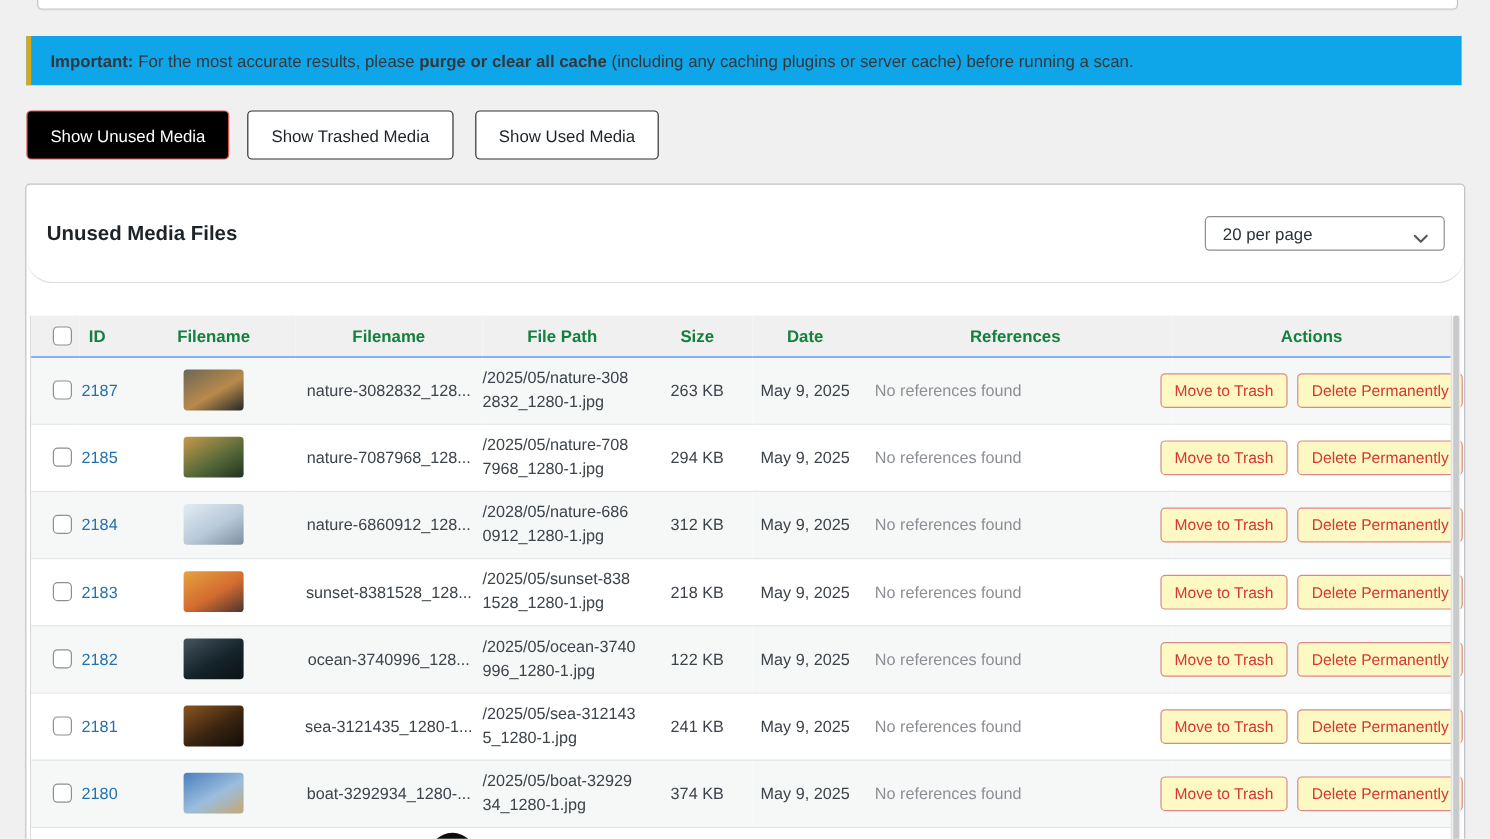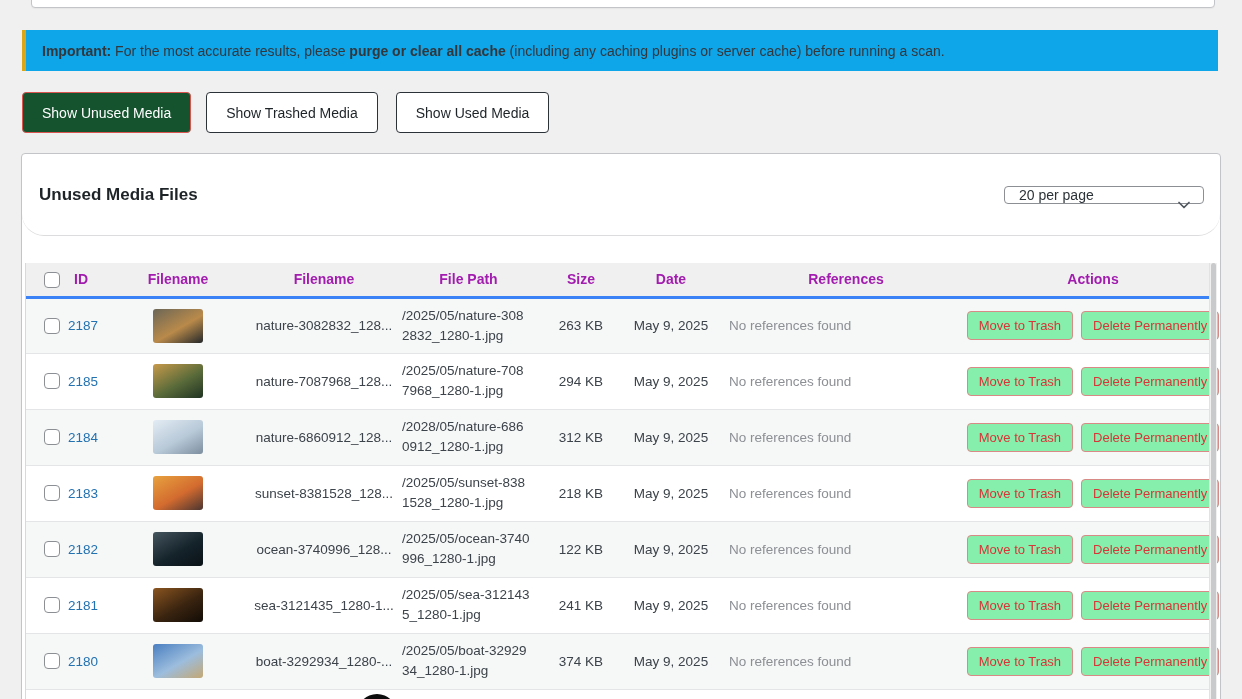--- a/index.html
+++ b/index.html
@@ -29,56 +29,56 @@
   .notice b { font-weight:bold; }
 
   
   .filters { position:absolute; left:22px; top:92px; display:flex; }
   .btn-filter {
     height:41px; padding:0 19px; font-size:14px; border-radius:4px;
     background:#fff; border:1px solid #2c3338; color:#1d2327; cursor:pointer;
     font-family:inherit;
   }
   .btn-filter.active {
-    background:#14532d; border-color:#d9534f; color:#fff;
+    background:#000000; border-color:#d9534f; color:#fff;
   }
   .btn-filter + .btn-filter { margin-left:15px; }
   .btn-filter:last-child { margin-left:18px; }
 
   
   .panel {
     position:absolute; left:21px; top:153px; width:1200px; height:560px;
     background:#fff; border:1px solid #c3c4c7; border-radius:4px;
     box-shadow:0 1px 1px rgba(0,0,0,.04);
   }
   .panel-header {
     height:82px; border-bottom:1px solid #dcdcde;
     display:flex; align-items:center; justify-content:space-between;
     padding:0 16px 0 17px;
     border-radius:22px;
   }
   .panel-title { font-size:17px; font-weight:bold; color:#1d2327; }
   .per-page {
-    position:relative; width:200px; height:18px; background:#fff;
+    position:relative; width:200px; height:29px; background:#fff;
     border:1px solid #8c8f94; border-radius:4px;
     display:flex; align-items:center; padding-left:14px;
     font-size:14px; color:#2c3338; cursor:pointer;
   }
   .per-page .chev { position:absolute; right:12px; top:11px; }
 
   
   .table-wrap {
     position:absolute; left:3px; right:3px; top:109px; bottom:0;
     display:flex; align-items:stretch;
   }
   .table-zone { flex:1; border-left:1px solid #d9d9da; }
   table { border-collapse:collapse; table-layout:fixed; width:1183px; font-size:13.5px; }
   thead th {
-    background:#f0f0f0; height:34px; font-weight:bold; color:#a21caf;
-    text-align:center; font-size:14px; border-bottom:3px solid #3b82f6;
+    background:#f0f0f0; height:34px; font-weight:bold; color:#15803d;
+    text-align:center; font-size:14px; border-bottom:1px solid #3b82f6;
   }
   th.col-id { text-align:left; padding-left:8px; }
   tbody td { height:56px; text-align:center; vertical-align:middle; color:#3c434a; }
   tbody tr { border-top:1px solid #e4e5e7; }
   tbody tr:first-child { border-top:none; }
   tbody tr:nth-child(odd)  { background:#f6f7f7; }
   tbody tr:nth-child(even) { background:#fff; }
   td.cell-id { text-align:left; padding-left:2px; }
   td.cell-id a { color:#2271b1; text-decoration:none; }
   td.cell-path { text-align:left; padding-right:4px; word-break:break-all; line-height:20px; color:#3c434a; }
@@ -87,21 +87,21 @@
   .checkbox {
     display:inline-block; width:16px; height:16px; background:#fff;
     border:1px solid #8c8f94; border-radius:4px; vertical-align:middle; cursor:pointer;
   }
   .thumb {
     display:inline-block; width:50px; height:34px; border-radius:3px;
     background:#888; vertical-align:middle;
   }
   .row-actions { display:flex; justify-content:center; gap:8px; }
   .btn-action {
-    background:#86efac; border:1px solid #d88a86; color:#d63638;
+    background:#fef9c3; border:1px solid #d88a86; color:#d63638;
     border-radius:4px; font-size:13px; padding:6px 11px; cursor:pointer;
     font-family:inherit; white-space:nowrap;
   }
 
   
   .partial-row { position:relative; height:12px; background:#fff; overflow:hidden; border-top:1px solid #e4e5e7; }
   .partial-thumb {
     position:absolute; left:331px; top:4px; width:40px; height:40px;
     border-radius:50%; background:#0d0d0d;
   }

